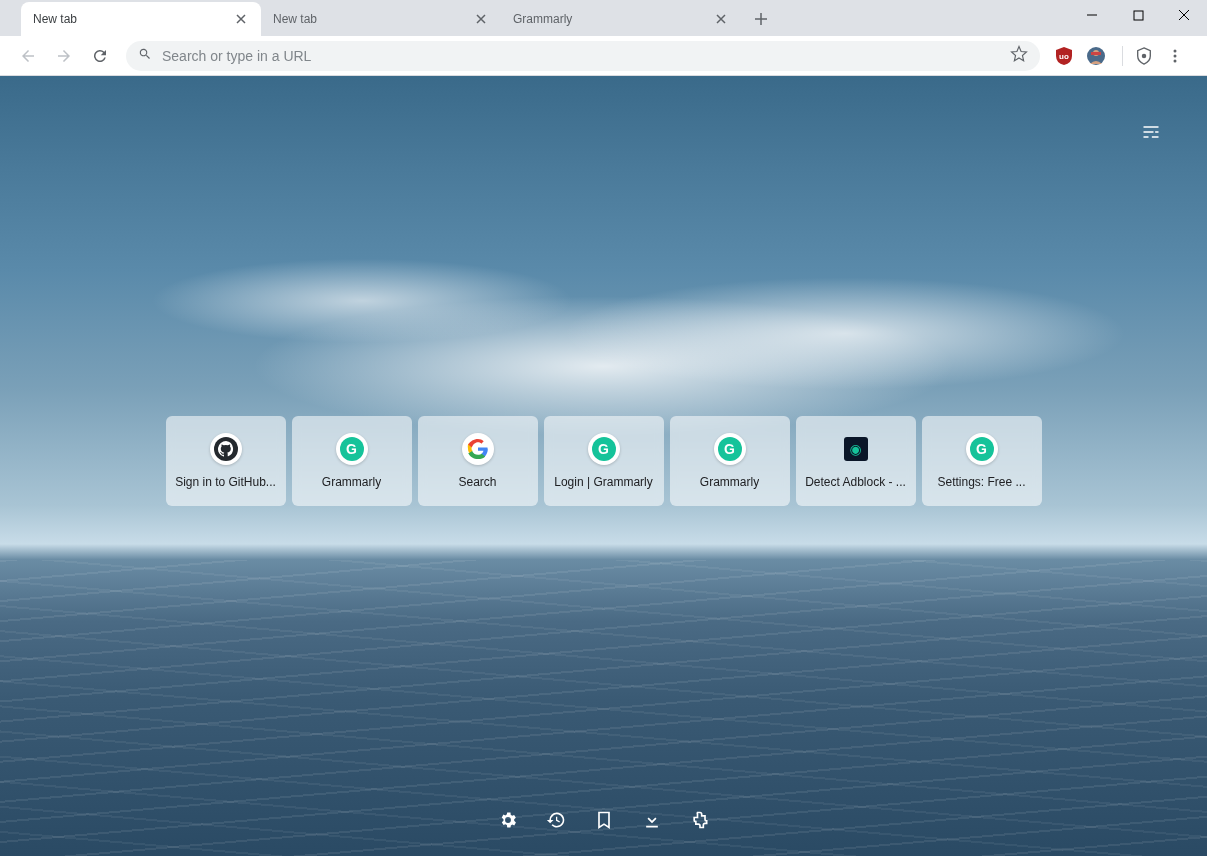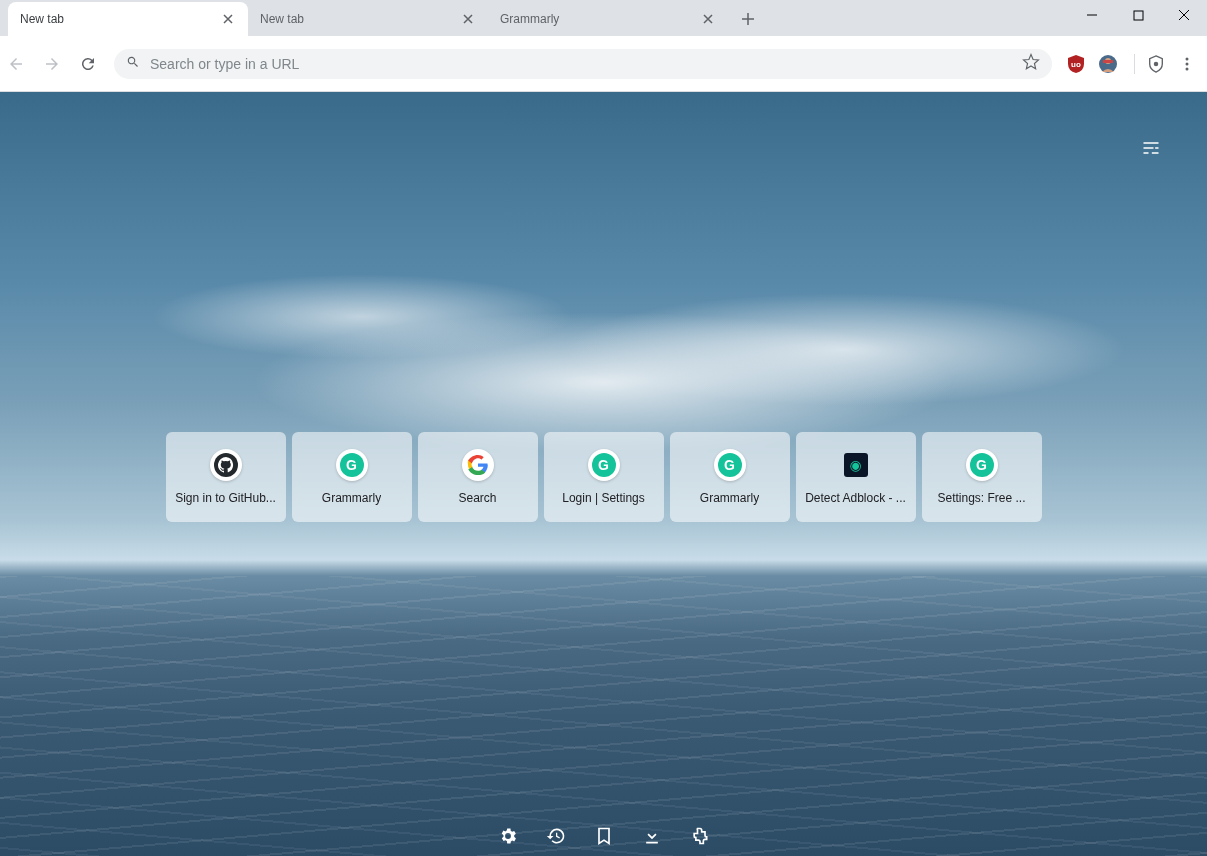--- a/index.html
+++ b/index.html
@@ -1,30 +1,30 @@
 <!DOCTYPE html>
 <html><head>
 <meta charset="utf-8">
 <style>
 * { margin: 0; padding: 0; box-sizing: border-box; font-family: "Segoe UI", Arial, sans-serif; }
 body { width: 1207px; height: 856px; overflow: hidden; background: #e8e8e8; }
 
 
-.tabstrip { height: 36px; background: #dee1e6; display: flex; align-items: flex-end; padding-left: 8px; }
+.tabstrip { height: 36px; background: #dee1e6; display: flex; align-items: flex-end; padding-left: 21px; }
 .tab { height: 34px; width: 240px; display: flex; align-items: center; padding: 0 12px; font-size: 12px; color: #3c4043; position: relative; border-radius: 8px 8px 0 0; cursor: pointer; }
 .tab.active { background: #fff; }
 .tab.inactive { background: transparent; color: #5f6368; }
 .tab-title { flex: 1; white-space: nowrap; overflow: hidden; text-overflow: ellipsis; }
 .tab-close { width: 16px; height: 16px; display: flex; align-items: center; justify-content: center; color: #5f6368; border-radius: 50%; }
 .new-tab { width: 28px; height: 28px; display: flex; align-items: center; justify-content: center; margin-left: 6px; margin-bottom: 3px; border-radius: 50%; cursor: pointer; }
 .window-controls { margin-left: auto; display: flex; height: 36px; }
 .win-btn { width: 46px; height: 30px; display: flex; align-items: center; justify-content: center; cursor: pointer; }
 
 
-.toolbar { height: 56px; background: #fff; display: flex; align-items: center; padding: 0 0; gap: 4px; border-bottom: 1px solid #dadce0; }
+.toolbar { height: 40px; background: #fff; display: flex; align-items: center; padding: 0 12px; gap: 4px; border-bottom: 1px solid #dadce0; }
 .nav-btn { width: 32px; height: 32px; display: flex; align-items: center; justify-content: center; border-radius: 50%; color: #5f6368; cursor: pointer; }
 .nav-btn.disabled { color: #bdc1c6; cursor: default; }
 .omnibox { flex: 1; height: 30px; background: #f1f3f4; border-radius: 15px; display: flex; align-items: center; padding: 0 12px; margin: 0 6px; }
 .omnibox-icon { color: #5f6368; margin-right: 10px; }
 .omnibox-text { color: #80868b; font-size: 14px; flex: 1; }
 .ext-area { display: flex; align-items: center; gap: 8px; padding: 0 4px; }
 .ext-icon { width: 24px; height: 24px; display: flex; align-items: center; justify-content: flex-start; cursor: pointer; }
 .divider { width: 1px; height: 20px; background: #dadce0; margin: 0 4px; }
 
 
@@ -226,21 +226,21 @@
             <path fill="#FBBC05" d="M10.7 27c-.5-1.4-.8-3-.8-4.5s.3-3.1.8-4.5l-8-6.1A22 22 0 0 0 2 22.5c0 3.6.9 7 2.7 10l8-5.5z"></path>
             <path fill="#EA4335" d="M24 9.5c3.5 0 5.9 1.5 7.2 2.8l5.3-5.2C33 3.7 28.8 2 24 2 14.8 2 6.8 7 2.7 14.4l8 6.1C12.6 14.9 17.8 9.5 24 9.5z"></path>
           </svg>
       </div>
       <div class="tile-label">Search</div>
     </div>
     <div class="tile">
       <div class="tile-icon">
           <div class="fi-grammarly">G</div>
         </div>
-      <div class="tile-label">Login | Settings</div>
+      <div class="tile-label">Login | Grammarly</div>
     </div>
     <div class="tile">
       <div class="tile-icon">
           <div class="fi-grammarly">G</div>
         </div>
       <div class="tile-label">Grammarly</div>
     </div>
     <div class="tile">
       <div class="tile-icon" style="background:transparent;box-shadow:none">
           <div class="fi-adblock">◉</div>

